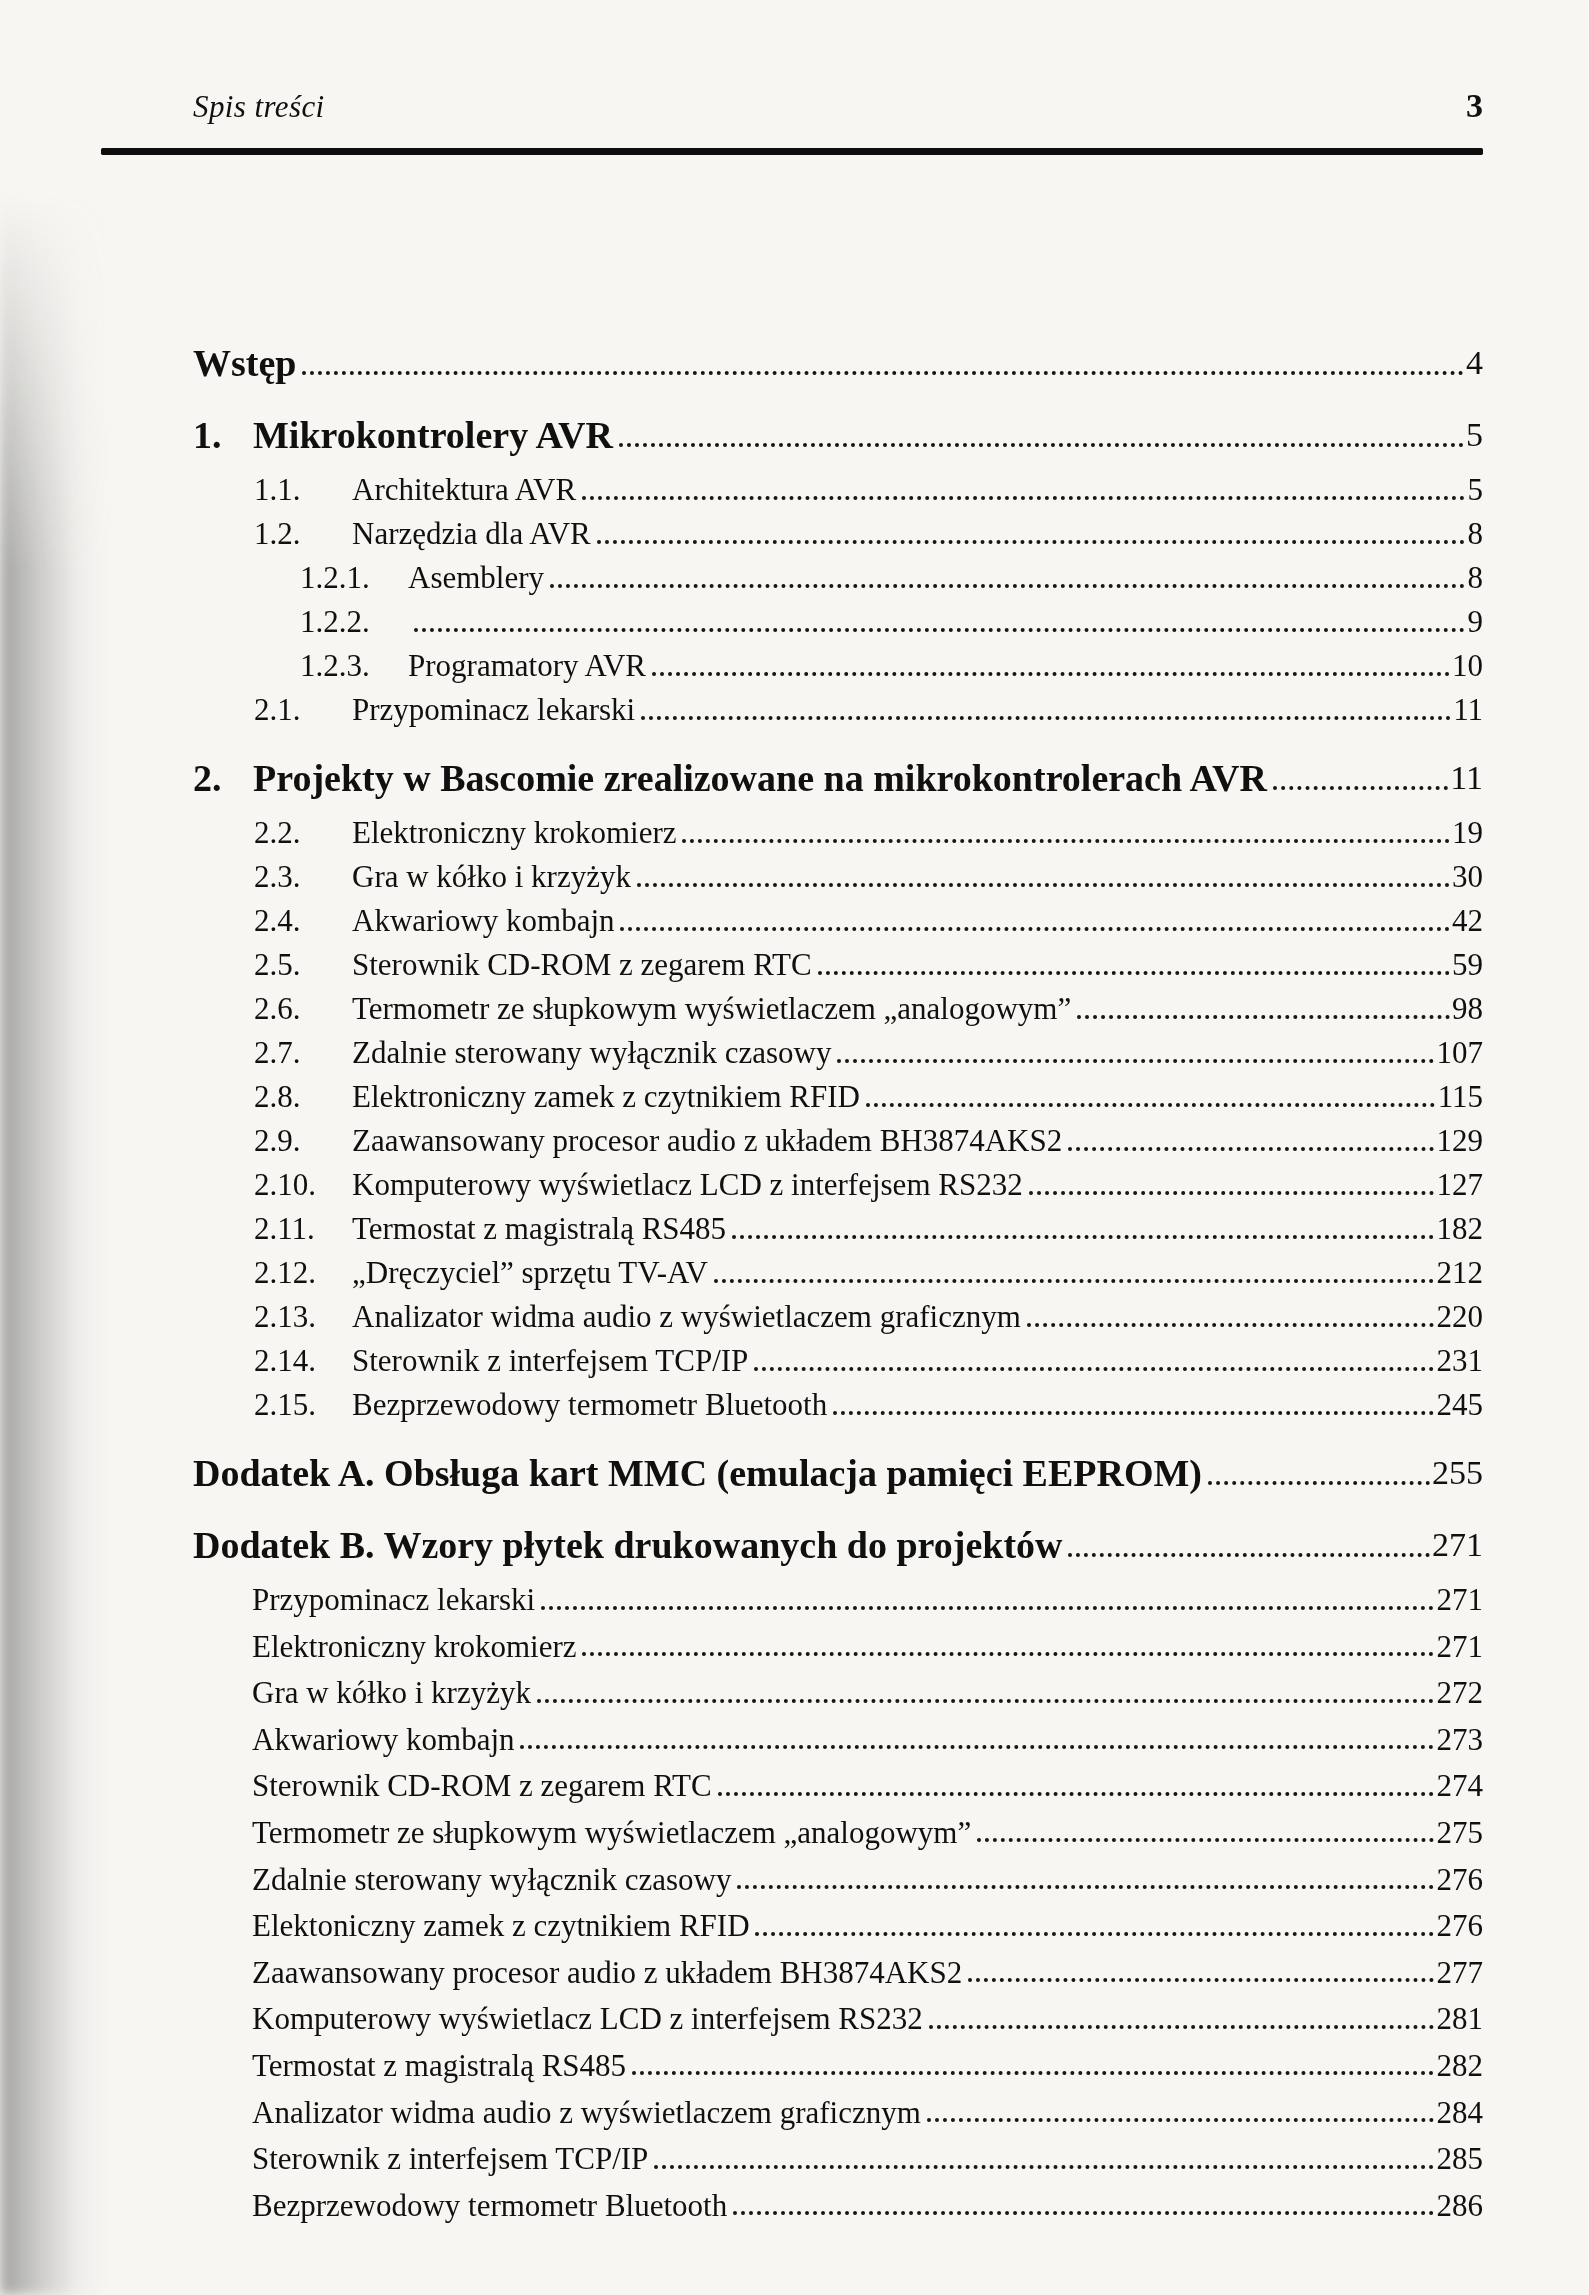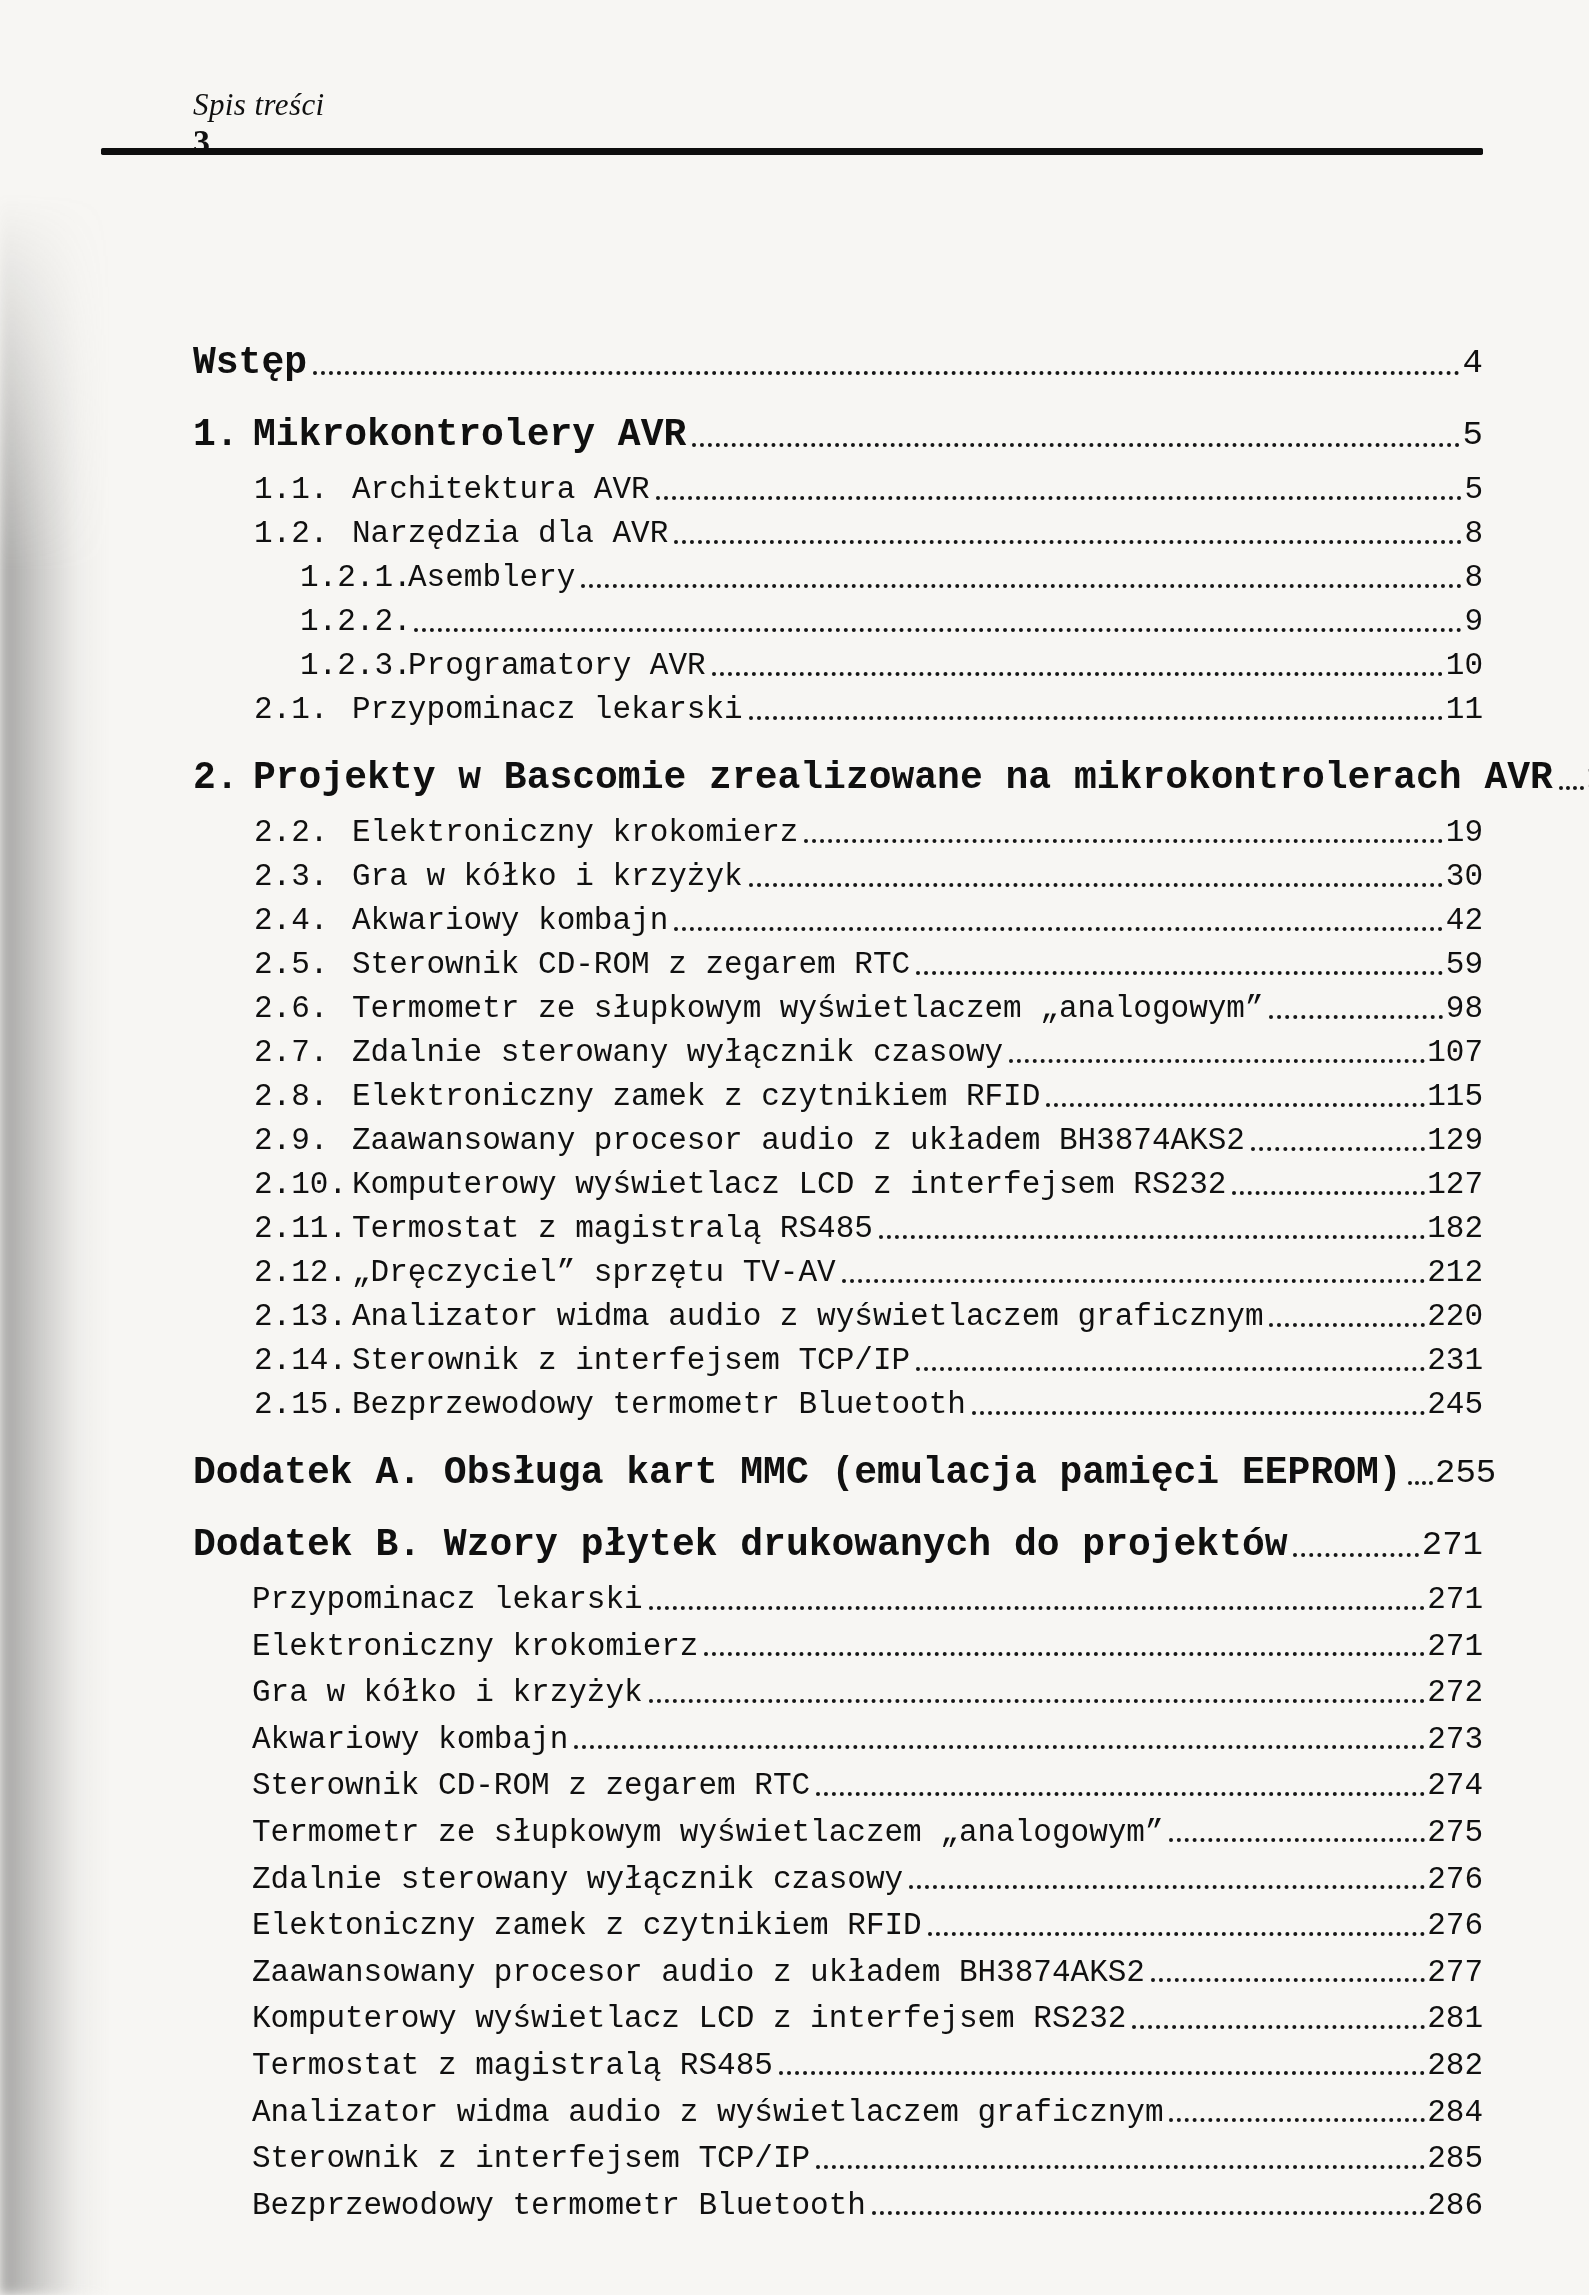--- a/index.html
+++ b/index.html
@@ -13,37 +13,36 @@
   .left-shadow{
     position:absolute;left:0;top:193px;bottom:0;width:109px;
     background:linear-gradient(to right, rgba(95,95,95,.55) 0%, rgba(120,120,120,.30) 40%, rgba(170,170,170,.10) 72%, rgba(170,170,170,0) 100%);
     -webkit-mask-image:linear-gradient(to bottom, transparent 0, #000 18%, #000 100%);
     mask-image:linear-gradient(to bottom, transparent 0, #000 18%, #000 100%);
     filter:blur(5.9px);
     pointer-events:none;
   }
   .page-header{
     position:absolute;left:193px;right:107px;top:87px;
-    display:flex;justify-content:space-between;align-items:baseline;flex-direction:column;
+    display:flex;justify-content:space-between;align-items:baseline;
   }
   .running-title{font-style:italic;font-size:31px;letter-spacing:0.4px;}
   .page-number{font-weight:bold;font-size:34px;}
   .header-rule{
     position:absolute;left:101px;right:107px;top:148px;height:6.7px;
     background:#0e0e0e;border-radius:1.7px;
   }
   .toc{
     position:absolute;left:193px;right:107px;top:312px;
   }
   .row{
     display:flex;align-items:flex-end;
     font-size:31px;line-height:34px;
     margin-bottom:10px;
     white-space:nowrap;
-    font-family:Liberation Mono, monospace;
   }
   .row .label{flex:0 0 auto;}
   .row .title{flex:0 0 auto;}
   .row .dots{
     flex:1 1 auto;min-width:25px;
     border-bottom:4.2px dotted #161616;
     margin:0 2.5px 7.5px 5.9px;
   }
   .row .page{flex:0 0 auto;}
   

